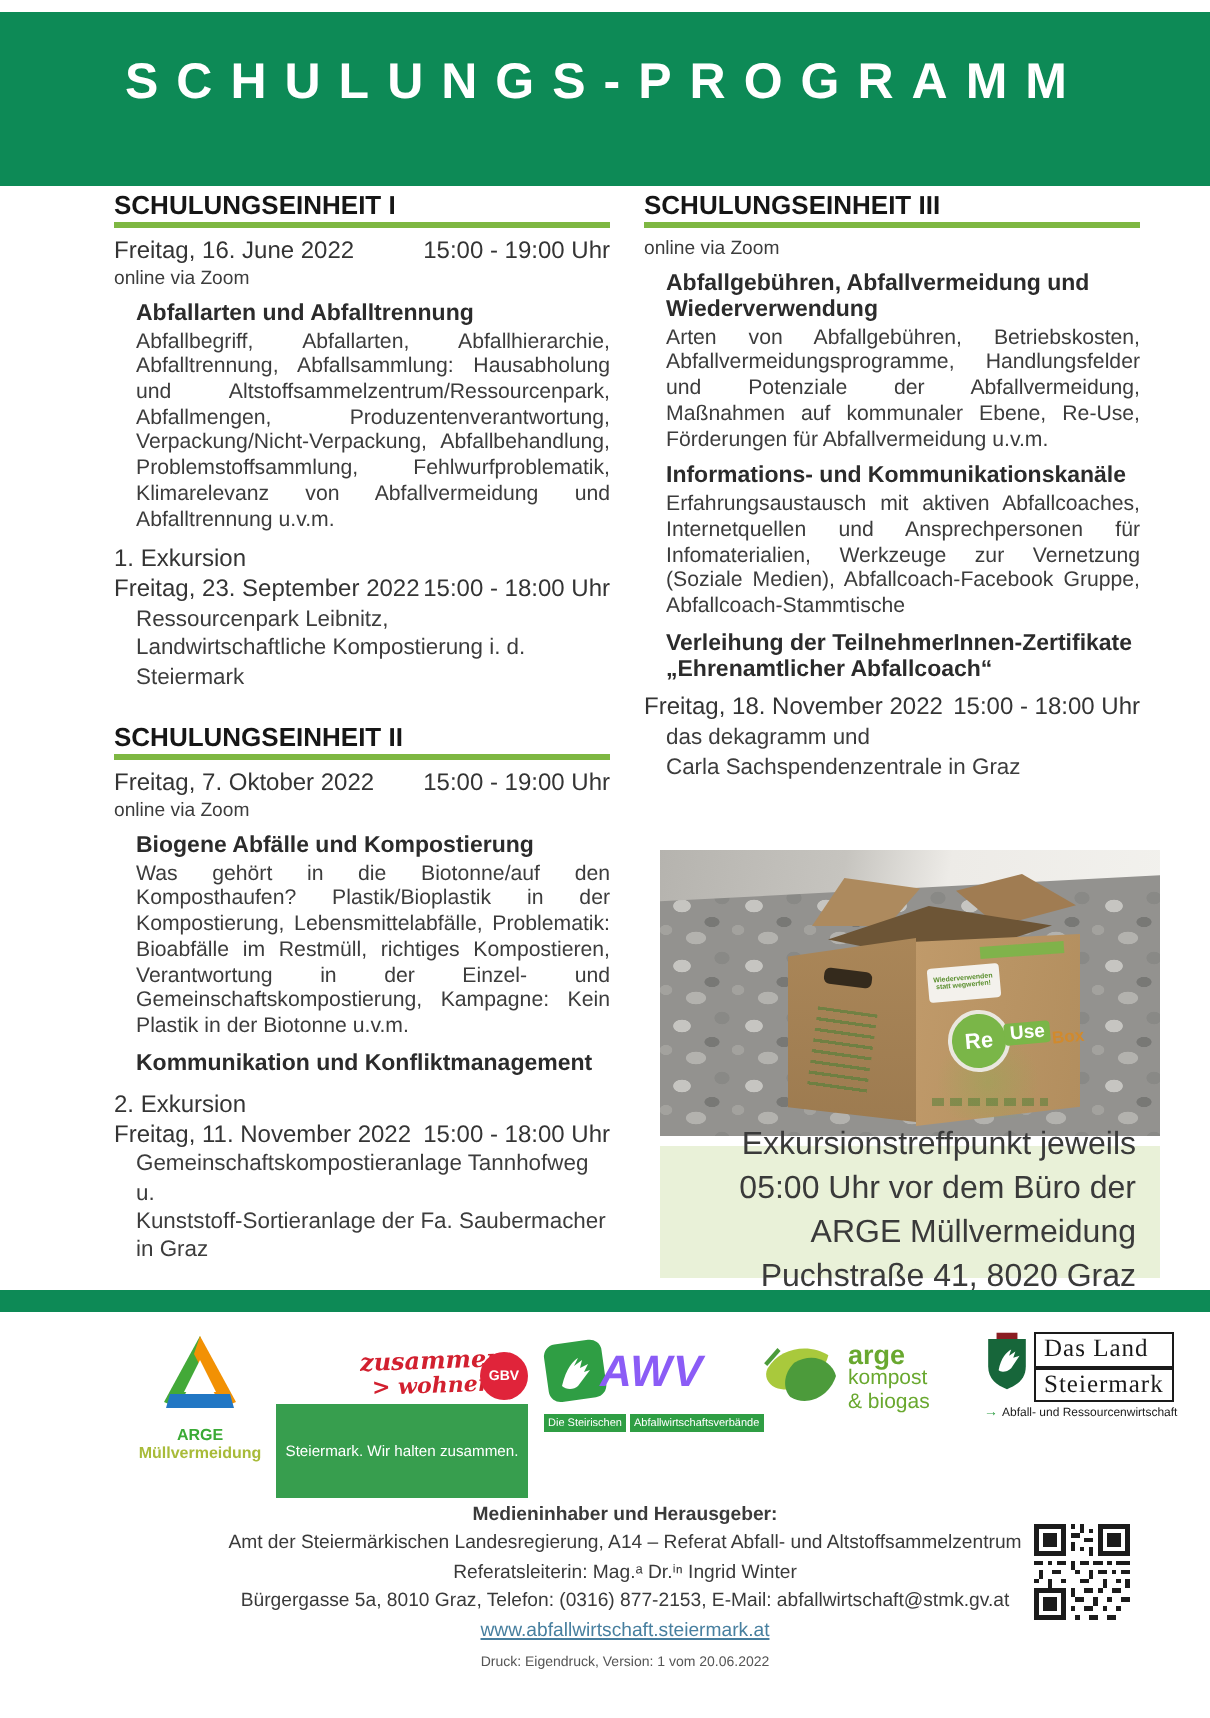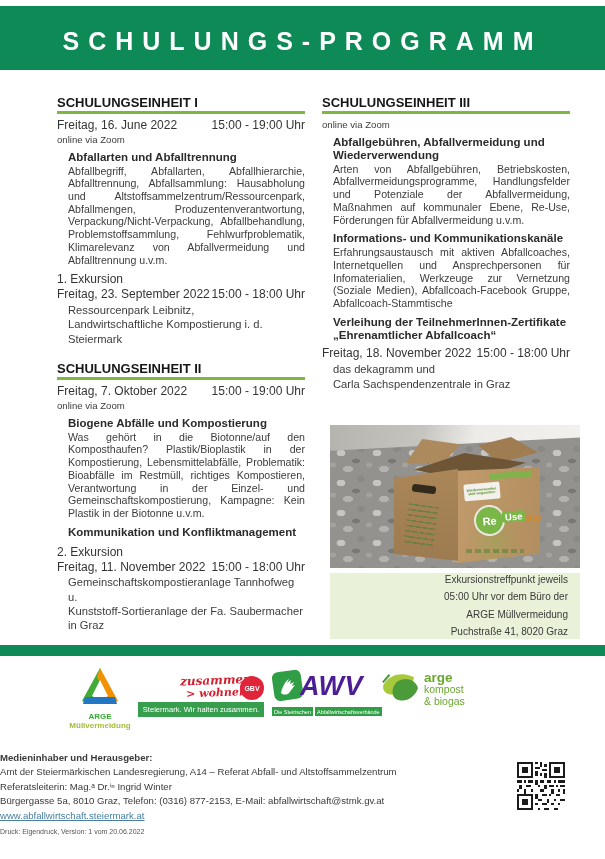--- a/index.html
+++ b/index.html
@@ -2,21 +2,21 @@
 <html lang="de"><head>
 <meta charset="utf-8">
 <style>
   html,body{margin:0;padding:0;}
   body{
     width:605px;height:859px;position:relative;background:#ffffff;
     font-family:"Liberation Sans", sans-serif;color:#3c3c3c;overflow:hidden;
     -webkit-hyphens:auto;hyphens:auto;
   }
   
-  .header{position:absolute;top:6px;left:0;right:0;height:64px;background:#0d8a56;}
+  .header{position:absolute;top:6px;left:0;right:0;height:87px;background:#0d8a56;}
   .header-title{color:#fff;font-size:25px;font-weight:bold;letter-spacing:9px;
     text-align:center;line-height:71px;white-space:nowrap;}
   
   .col{position:absolute;top:95px;width:248px;}
   .col-left{left:57px;}
   .col-right{left:322px;}
   .sec-heading{font-size:13px;font-weight:bold;color:#161616;
     border-bottom:3.5px solid #7eb742;padding-bottom:1px;margin-bottom:5px;}
   .date-row{display:flex;justify-content:space-between;font-size:12px;color:#343434;line-height:1.15;}
   .mode{font-size:9.6px;color:#3c3c3c;margin-top:1px;margin-bottom:6px;}
@@ -69,56 +69,56 @@
   .logo-use{position:absolute;left:172px;top:86px;padding:0 3px;background:#7ab648;color:#fff;
     font-weight:bold;font-size:9.5px;border-radius:2px;transform:rotate(-5deg);}
   .logo-boxtxt{position:absolute;left:196px;top:88px;color:#d18a2d;font-size:8.5px;font-weight:bold;
     transform:rotate(-5deg);}
   .swirl{position:absolute;left:132px;top:98px;width:64px;height:36px;
     background:radial-gradient(circle at 50% 50%,rgba(122,182,72,.28),transparent 70%);}
   .cert-line{position:absolute;left:136px;top:124px;width:58px;height:4px;opacity:.8;
     background:repeating-linear-gradient(to right,rgba(88,128,58,.7) 0 6px,transparent 6px 9px);}
   
   .meeting-box{position:absolute;left:8px;top:478px;width:250px;height:66px;background:#e9f1d8;
-    display:flex;flex-direction:column;justify-content:space-between;box-sizing:border-box;
-    padding-right:12px;text-align:right;font-size:10px;line-height:1.38;color:#3a3a3a;}
+    display:flex;flex-direction:column;justify-content:center;box-sizing:border-box;
+    padding-right:12px;text-align:right;font-size:16px;line-height:1.38;color:#3a3a3a;}
   
   .divider{position:absolute;top:645px;left:0;right:0;height:11px;background:#0d8a56;}
   .logos{position:absolute;top:662px;left:0;width:605px;height:86px;}
   .logo{position:absolute;text-align:center;}
   .logo-arge{left:60px;top:5px;width:80px;}
   .logo-arge .t1{font-size:8px;font-weight:bold;color:#3aaa35;margin-top:1px;}
   .logo-arge .t2{font-size:8px;font-weight:bold;color:#a8bb39;text-align:center;}
   .logo-gbv{left:138px;top:12px;width:128px;text-align:left;}
   .gbv-script{font-family:"DejaVu Serif",serif;font-style:italic;font-weight:bold;color:#d2202f;
     font-size:12px;line-height:1.05;margin-left:42px;transform:rotate(-2deg);}
   .gbv-script2{font-size:11px;margin-left:48px;}
   .gbv-badge{position:absolute;right:2px;top:2px;width:24px;height:24px;border-radius:50%;
     background:#e0243a;color:#fff;font-size:7px;font-weight:bold;display:flex;align-items:center;justify-content:center;}
-  .gbv-bar{margin-top:4px;background:#379e4e;color:#fff;font-size:7.6px;padding:3px 4px;width:118px;
+  .gbv-bar{margin-top:4px;background:#379e4e;color:#fff;font-size:7.6px;padding:19px 4px;width:118px;
     text-align:center;white-space:nowrap;}
   .logo-awv{left:268px;top:4px;width:100px;text-align:left;}
   .awv-row{display:flex;align-items:center;}
-  .awv-text{color:#4c1d95;font-weight:bold;font-size:27px;letter-spacing:.5px;margin-left:-8px;font-style:italic;}
+  .awv-text{color:#8b5cf6;font-weight:bold;font-size:22px;letter-spacing:.5px;margin-left:-8px;font-style:italic;}
   .awv-sub{display:flex;gap:2px;margin-top:1px;margin-left:4px;}
   .awv-sub span{background:#2f9e44;color:#fff;font-size:5.5px;padding:1.5px 2px;white-space:nowrap;}
   .logo-kompost{left:378px;top:8px;width:110px;text-align:left;}
   .akb-row{display:flex;align-items:center;gap:4px;}
   .akb-text .a1{color:#69a82f;font-weight:bold;font-size:13.5px;line-height:1;}
   .akb-text .a2,.akb-text .a3{color:#69a82f;font-size:10.5px;line-height:1.08;}
   .logo-land{left:492px;top:4px;width:105px;text-align:left;}
   .dls-row{display:flex;align-items:flex-start;}
   .dls-boxes{margin-left:2px;}
   .dls-boxes div{border:1px solid #1a1a1a;font-family:"Liberation Serif",serif;font-size:12.5px;
     letter-spacing:.5px;color:#1a1a1a;padding:0 4px;line-height:1.25;white-space:nowrap;}
   .dls-sub{font-size:6px;color:#1a1a1a;margin-top:2px;white-space:nowrap;}
   .dls-sub .arrow{color:#2f9e44;font-weight:bold;margin-right:2px;font-size:7px;}
   
-  .footer{position:absolute;top:751px;left:0;width:577px;font-size:9.6px;
-    line-height:1.5;color:#3a3a3a;}
+  .footer{position:absolute;top:751px;left:0;width:577px;text-align:center;font-size:9.6px;
+    line-height:1.5;color:#3a3a3a;padding-left:24px;}
   .f-bold{font-weight:bold;}
   .f-link{color:#477f9f;text-decoration:underline;display:inline-block;cursor:pointer;}
   .f-print{font-size:7px;color:#555;margin-top:4px;}
   .qr{position:absolute;left:517px;top:762px;}
 </style>
 </head>
 <body>
 
 <div class="header">
   <div class="header-title">SCHULUNGS-PROGRAMM</div>
@@ -276,20 +276,36 @@
         <path d="M5 13 L12 5" stroke="#4c9b3b" stroke-width="2.2" fill="none"></path>
       </svg>
       <div class="akb-text">
         <div class="a1">arge</div>
         <div class="a2">kompost</div>
         <div class="a3">&amp; biogas</div>
       </div>
     </div>
   </div>
 
+  <div class="logo logo-land">
+    <div class="dls-row">
+      <svg width="23" height="30" viewBox="0 0 22 28">
+        <rect x="6" y="0" width="10" height="4" fill="#8b1d22"></rect>
+        <path d="M2 3h18v13c0 6-4 9-9 11-5-2-9-5-9-11z" fill="#17663a"></path>
+        <path d="M7 18c1-6 4-9 6-10l-1 3 3-2-1 3 3-1-4 6c-2 2-5 2-6 1z" fill="#ffffff"></path>
+      </svg>
+      <div class="dls-boxes">
+        <div>Das Land</div>
+        <div>Steiermark</div>
+      </div>
+    </div>
+    <div class="dls-sub">
+      <span class="arrow">→</span><span>Abfall- und Ressourcenwirtschaft</span>
+    </div>
+  </div>
 </div>
 
 <div class="footer">
   <div class="f-bold">Medieninhaber und Herausgeber:</div>
   <div>Amt der Steiermärkischen Landesregierung, A14 – Referat Abfall- und Altstoffsammelzentrum</div>
   <div>Referatsleiterin: Mag.ᵃ Dr.ⁱⁿ Ingrid Winter</div>
   <div>Bürgergasse 5a, 8010 Graz, Telefon: (0316) 877-2153, E-Mail: abfallwirtschaft@stmk.gv.at</div>
   <a class="f-link">www.abfallwirtschaft.steiermark.at</a>
   <div class="f-print">Druck: Eigendruck, Version: 1 vom 20.06.2022</div>
 </div>

